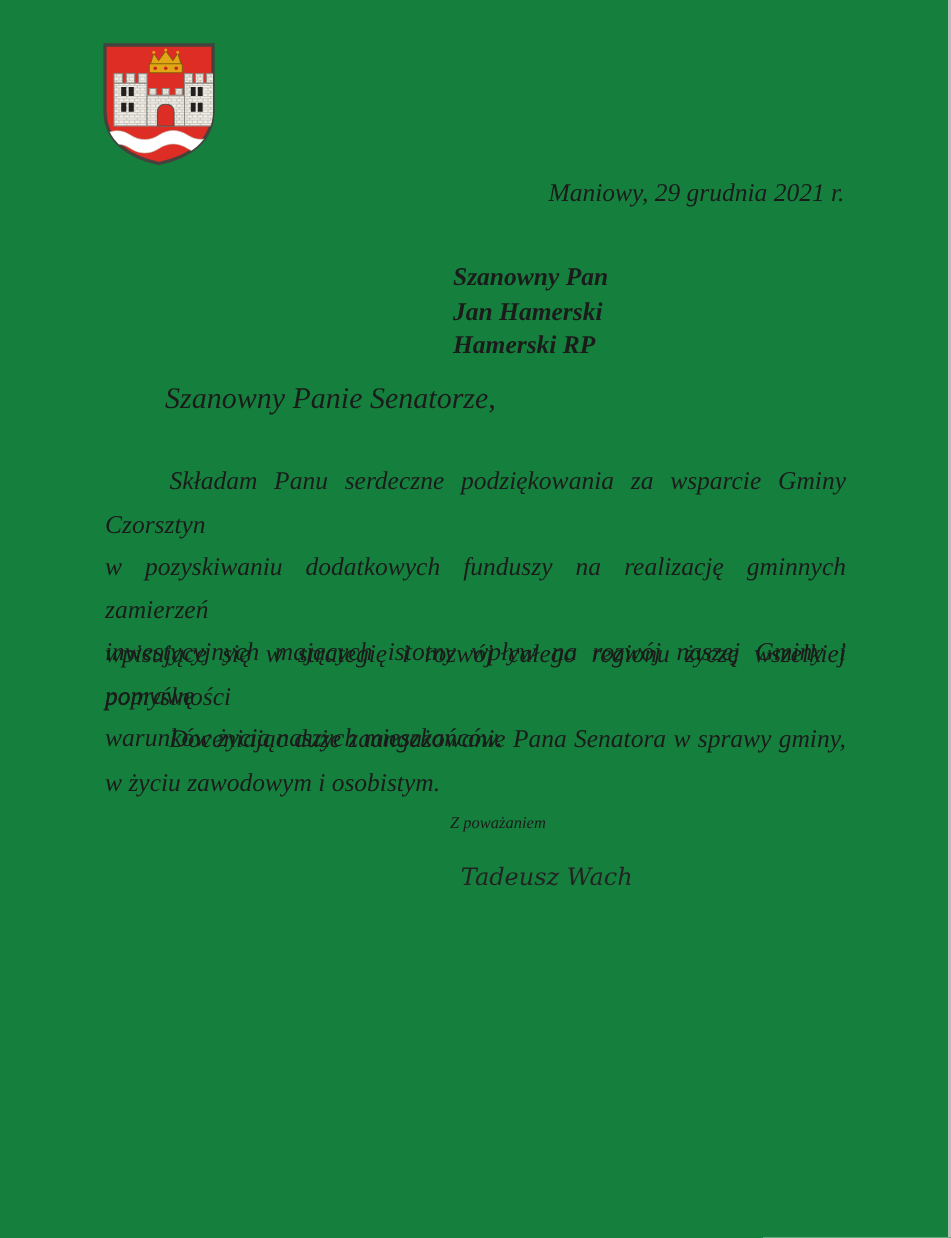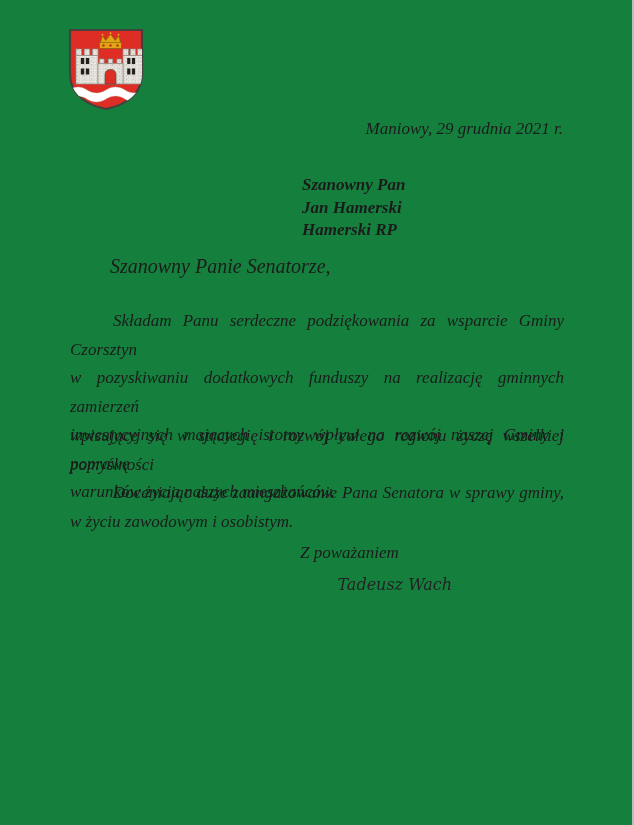--- a/index.html
+++ b/index.html
@@ -38,25 +38,25 @@
     position:absolute;left:70px;width:494px;
     font-style:italic;font-size:17px;line-height:28.5px;
   }
   .p1{top:307px;}
   .p2{top:422px;}
   .jline{text-align:justify;text-align-last:justify;}
   .indent{text-indent:43px;}
   .lline{text-align:left;}
   .closing{
     position:absolute;left:300px;top:543px;
-    font-style:italic;font-size:17px;
+    font-style:italic;font-size:11px;
   }
   .signature{
     position:absolute;left:277px;top:575px;width:175px;
-    text-align:right;
+    text-align:center;
     font-family:"DejaVu Serif", serif;
     font-style:italic;font-size:16px;line-height:20px;
     color:#232323;
   }
 </style>
 </head>
 <body>
 
 <div class="page">
 

